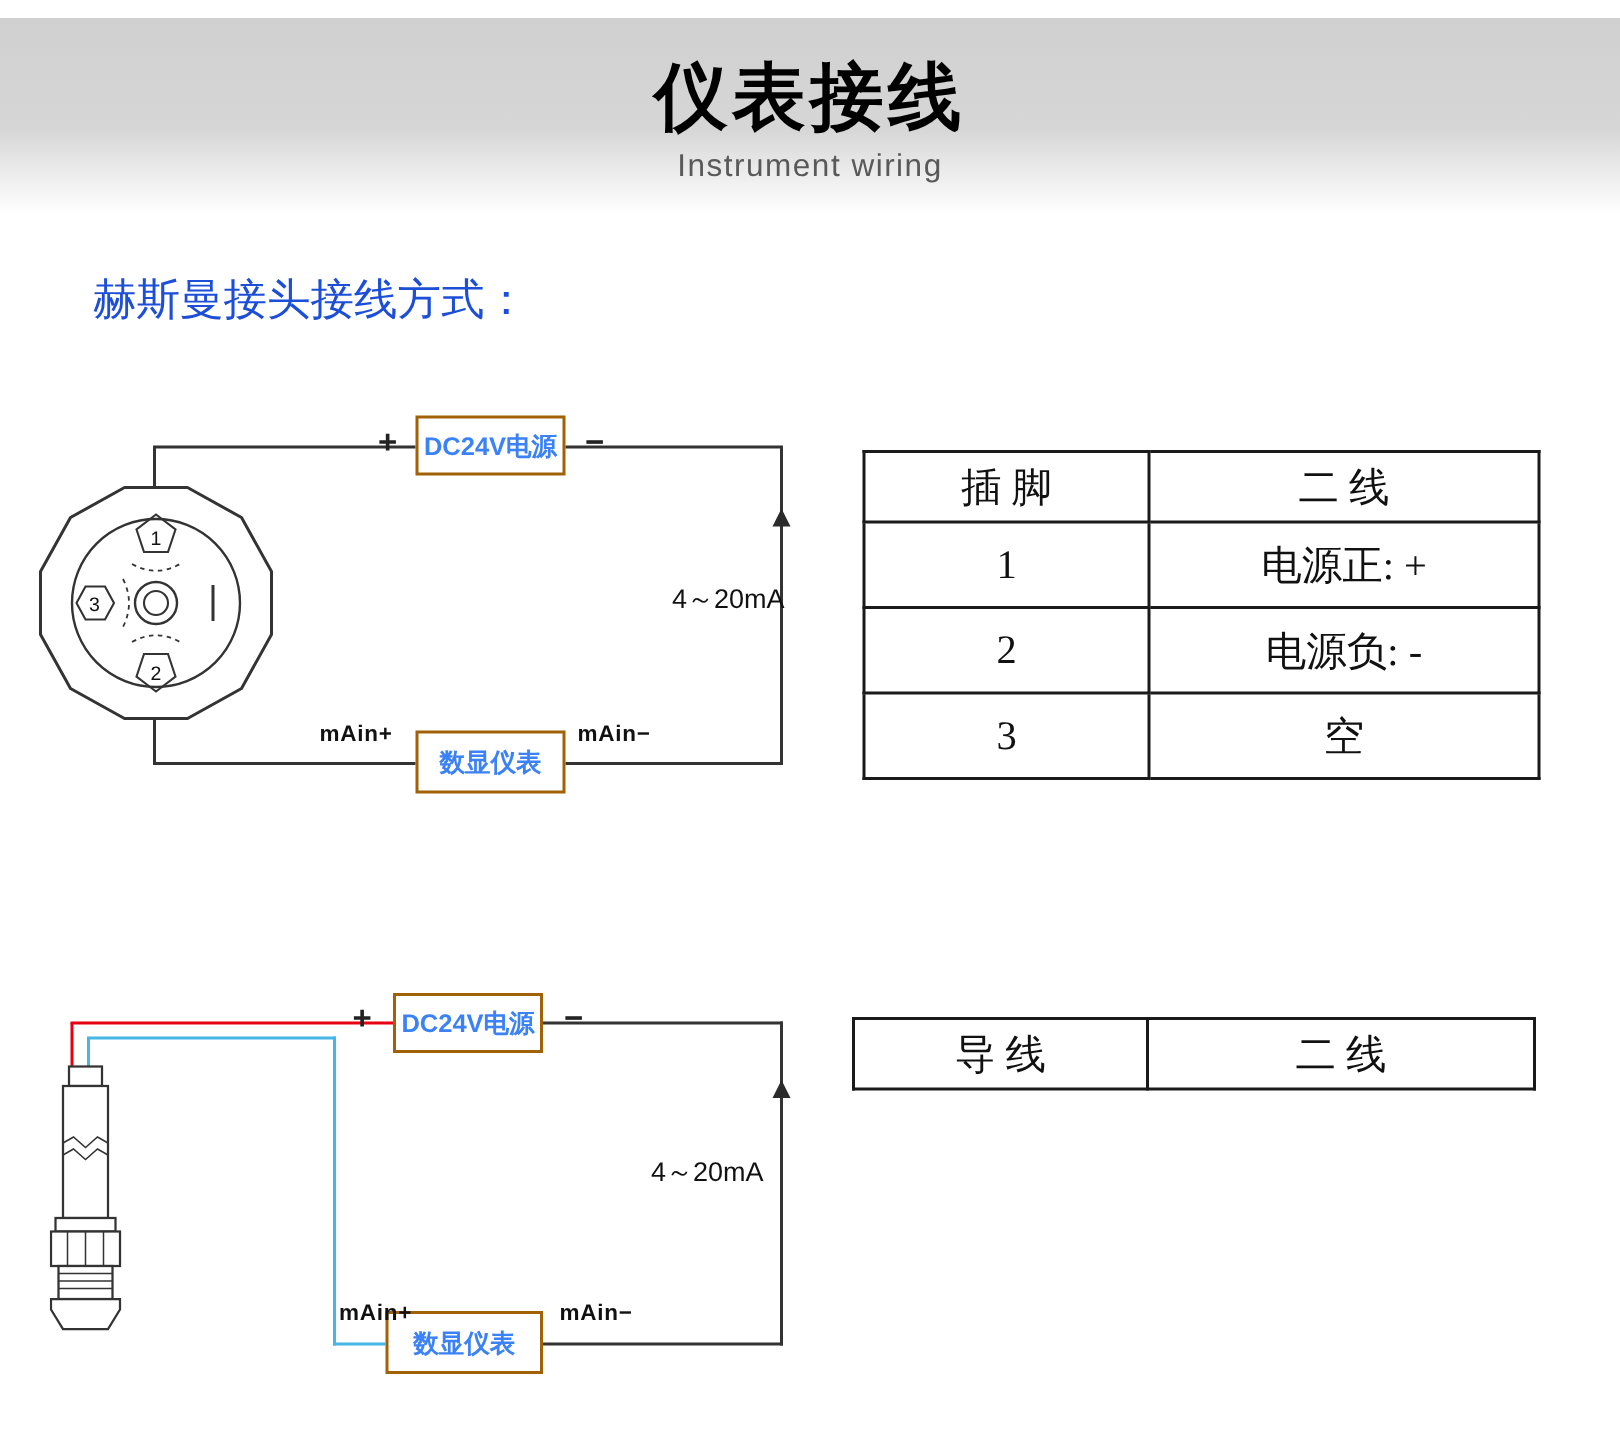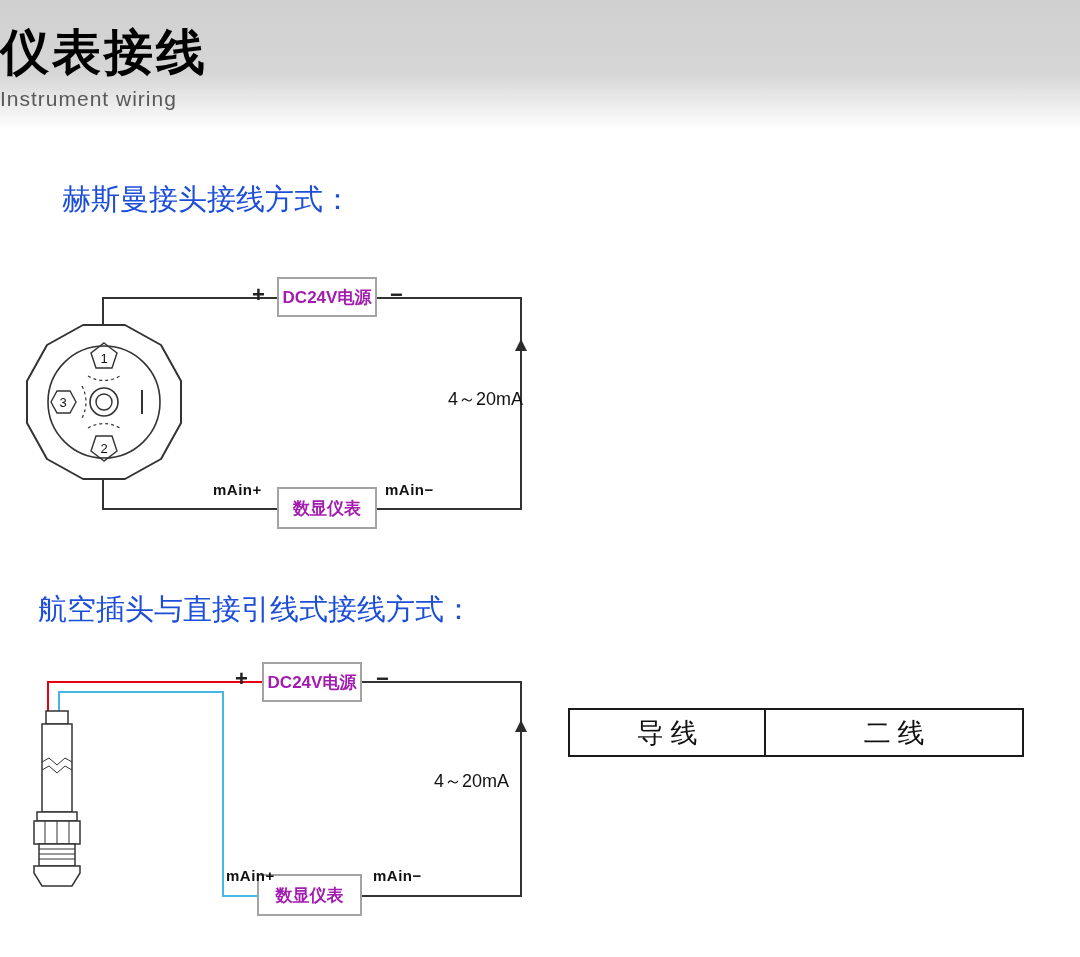--- a/index.html
+++ b/index.html
@@ -6,40 +6,40 @@
   html,body { background:#fff; }
   body {
     width:1080px; height:957px;
     font-family:"Liberation Sans", sans-serif;
     position:relative; overflow:hidden;
   }
   .page { position:relative; width:1080px; height:957px; background:#fff; }
 
   
   .header {
-    position:absolute; left:0; top:0; width:1080px; height:134px;
+    position:absolute; left:0; top:12px; width:1080px; height:134px;
     background:linear-gradient(180deg,#d0d0d0 0%,#d6d6d6 55%,#ffffff 97%);
-    text-align:left;
+    text-align:center;
   }
   .title { padding-top:20px; font-size:49px; font-weight:bold; color:#000; letter-spacing:3px; }
   .subtitle { font-size:21px; color:#595959; margin-top:1px; letter-spacing:1px; }
 
   .section-heading { position:absolute; font-size:29px; font-weight:normal; color:#1d4ed8; }
 
   
   .loop { position:absolute; border:2px solid var(--wire,#333); }
   .wire { position:absolute; }
   .wire.black { background:var(--wire,#333); }
   .wire.red   { background:var(--red-wire,#e60012); }
   .wire.blue  { background:var(--blue-wire,#45b6e6); }
 
   .wbox {
-    position:absolute; background:#fff; border:2px solid #a3a3a3;
+    position:absolute; background:#fff; border:2px solid #a16207;
     display:flex; align-items:center; justify-content:center;
-    font-size:17px; font-weight:bold; color:#a21caf; white-space:nowrap;
+    font-size:17px; font-weight:bold; color:#3b82f6; white-space:nowrap;
   }
   .polarity { position:absolute; font-size:22px; font-weight:bold; color:#222; line-height:1; }
   .mlabel  { position:absolute; font-size:15px; font-weight:bold; color:#111; letter-spacing:0.5px; }
   .current-label { position:absolute; font-size:18px; font-weight:normal; color:#111; }
   .arrowhead {
     position:absolute; width:0; height:0;
     border-left:6px solid transparent; border-right:6px solid transparent;
     border-bottom:12px solid #2b2b2b;
   }
 
@@ -97,22 +97,45 @@
 
     <div class="wbox" style="left:277px; top:277px; width:100px; height:40px;">DC24V电源</div>
     <div class="polarity" style="left:252px; top:284px;">+</div>
     <div class="polarity" style="left:390px; top:284px;">−</div>
 
     <div class="wbox" style="left:277px; top:487px; width:100px; height:42px;">数显仪表</div>
     <div class="mlabel" style="left:213px; top:481px;">mAin+</div>
     <div class="mlabel" style="left:385px; top:481px;">mAin−</div>
   </div>
 
+  <table class="wtable" style="left:575px; top:300px; width:450px;">
+    <colgroup>
+        <col style="width:190px">
+        <col style="width:260px">
+      </colgroup>
+    <tbody>
+        <tr class="thead">
+      <td>插 脚</td>
+      <td>二 线</td>
+    </tr>
+    <tr>
+      <td>1</td>
+      <td>电源正: +</td>
+    </tr>
+    <tr>
+      <td>2</td>
+      <td>电源负: -</td>
+    </tr>
+    <tr>
+      <td>3</td>
+      <td>空</td>
+    </tr>
+  </tbody>
+    </table>
 
-  <div class="section-heading" style="left:38px; top:590px;">航空插头与直接引线式接线方式：</div>
 
   <div>
 
     <div class="wire black" style="left:362px; top:681px; width:160px; height:2px;"></div>
     <div class="wire black" style="left:520px; top:681px; width:2px;  height:216px;"></div>
     <div class="wire black" style="left:362px; top:895px; width:160px; height:2px;"></div>
 
     <div class="wire red" style="left:47px; top:682px; width:2px; height:30px;"></div>
     <div class="wire red" style="left:47px; top:681px; width:215px; height:2px;"></div>
 
@@ -143,21 +166,21 @@
 
     <div class="wbox" style="left:262px; top:662px; width:100px; height:40px;">DC24V电源</div>
     <div class="polarity" style="left:235px; top:668px;">+</div>
     <div class="polarity" style="left:376px; top:668px;">−</div>
 
     <div class="wbox" style="left:257px; top:874px; width:105px; height:42px;">数显仪表</div>
     <div class="mlabel" style="left:226px; top:867px;">mAin+</div>
     <div class="mlabel" style="left:373px; top:867px;">mAin−</div>
   </div>
 
-  <table class="wtable" style="left:568px; top:708px; width:454px;">
+  <table class="wtable" style="left:568px; top:678px; width:454px;">
     <colgroup>
         <col style="width:196px">
         <col style="width:258px">
       </colgroup>
     <tbody>
         <tr class="thead">
       <td>导 线</td>
       <td>二 线</td>
     </tr>
   </tbody>

